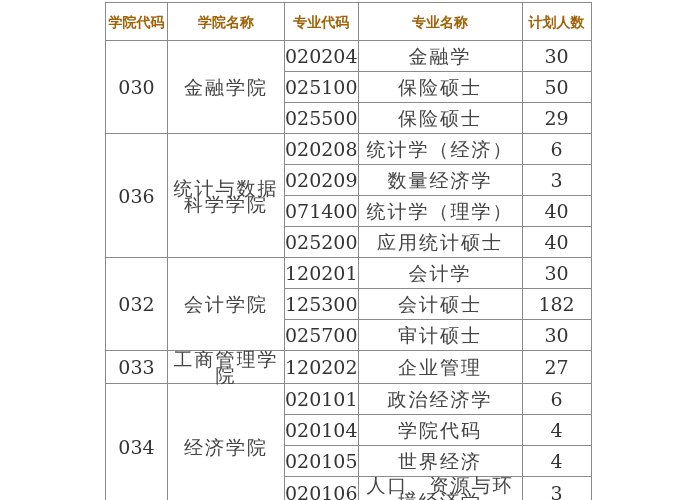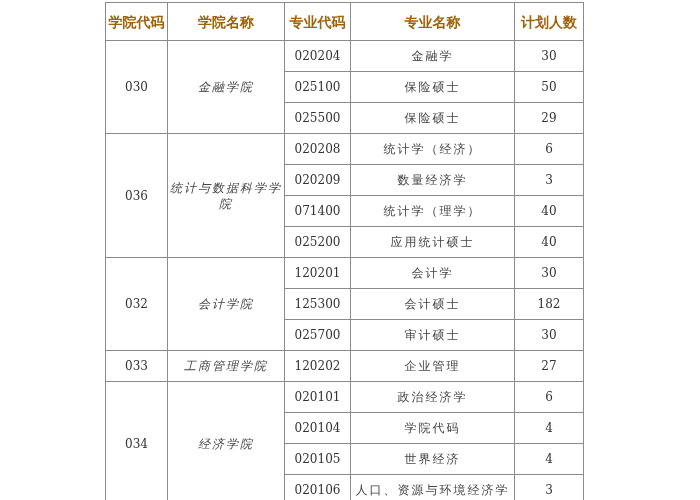--- a/index.html
+++ b/index.html
@@ -4,32 +4,32 @@
 <style>
   html, body { margin: 0; padding: 0; background: #ffffff; }
   body { width: 700px; height: 500px; overflow: hidden; position: relative;
          font-family: "DejaVu Serif", "Liberation Serif", serif; color: #333; }
   table.plan {
     position: absolute; left: 105px; top: 2px;
     border-collapse: collapse; table-layout: fixed;
   }
   table.plan td, table.plan th {
     border: 1px solid #8a8a8a; text-align: center; vertical-align: middle;
-    padding: 0; font-size: 12px; height: 30px; line-height: 16px;
+    padding: 0; font-size: 19px; height: 30px; line-height: 16px;
   }
   table.plan th { font-family: "DejaVu Sans", "Liberation Sans", sans-serif; font-weight: bold;
                   font-size: 14px; color: #a16207; height: 37px; }
   .c1 { width: 62px; }
   .c2 { width: 117px; }
   .c3 { width: 66px; }
   .c4 { width: 164px; }
   .c5 { width: 69px; }
   td.name, td.major { font-family: "DejaVu Sans", "Liberation Sans", sans-serif; color: #444; letter-spacing: 2px; font-size: 12.5px; margin-top: 11px; }
   td.code, td.num { color: #333; }
-  td.college-name { padding: 0 6px; font-style: italic; }
+  td.college-name { padding: 0 6px; }
 </style>
 </head>
 <body>
 
 <table class="plan">
   <colgroup>
     <col class="c1">
       <col class="c2">
       <col class="c3">
       <col class="c4">

